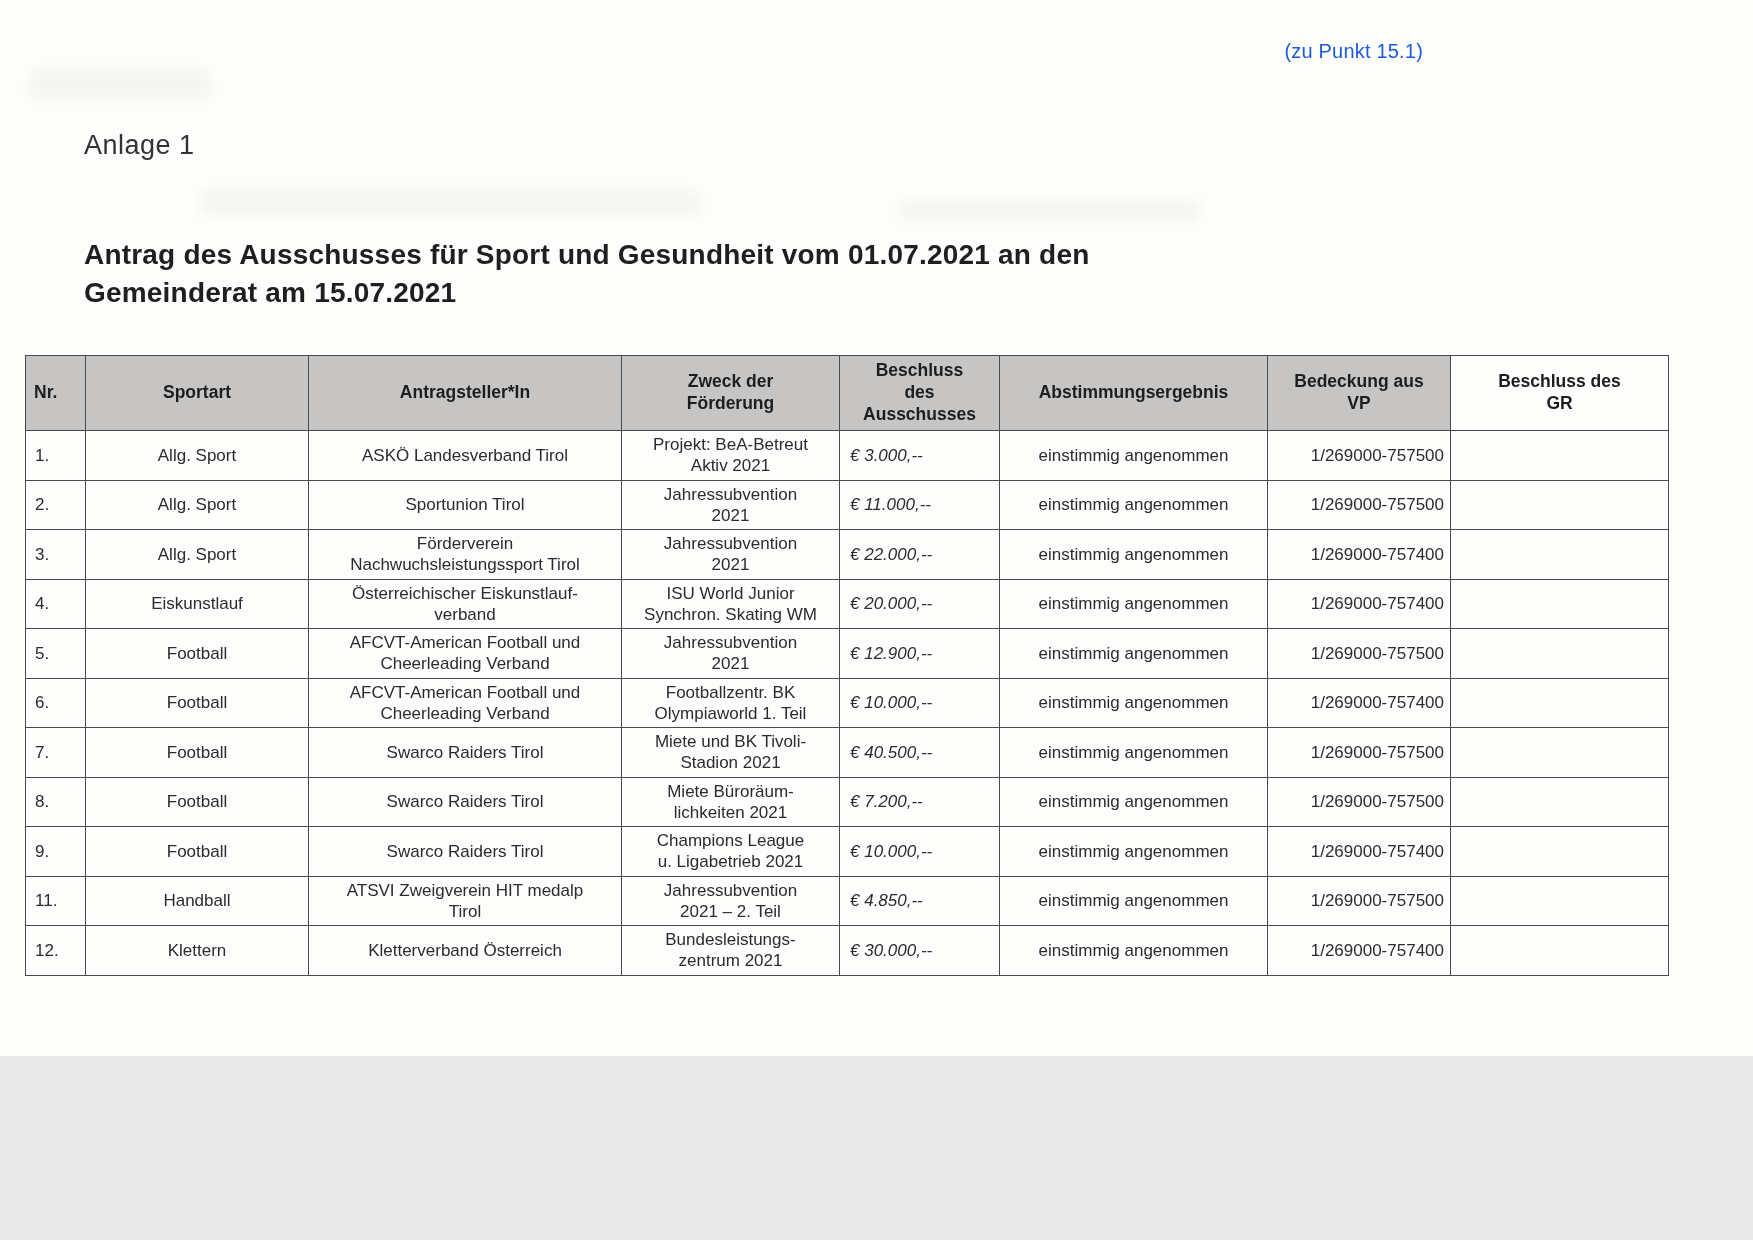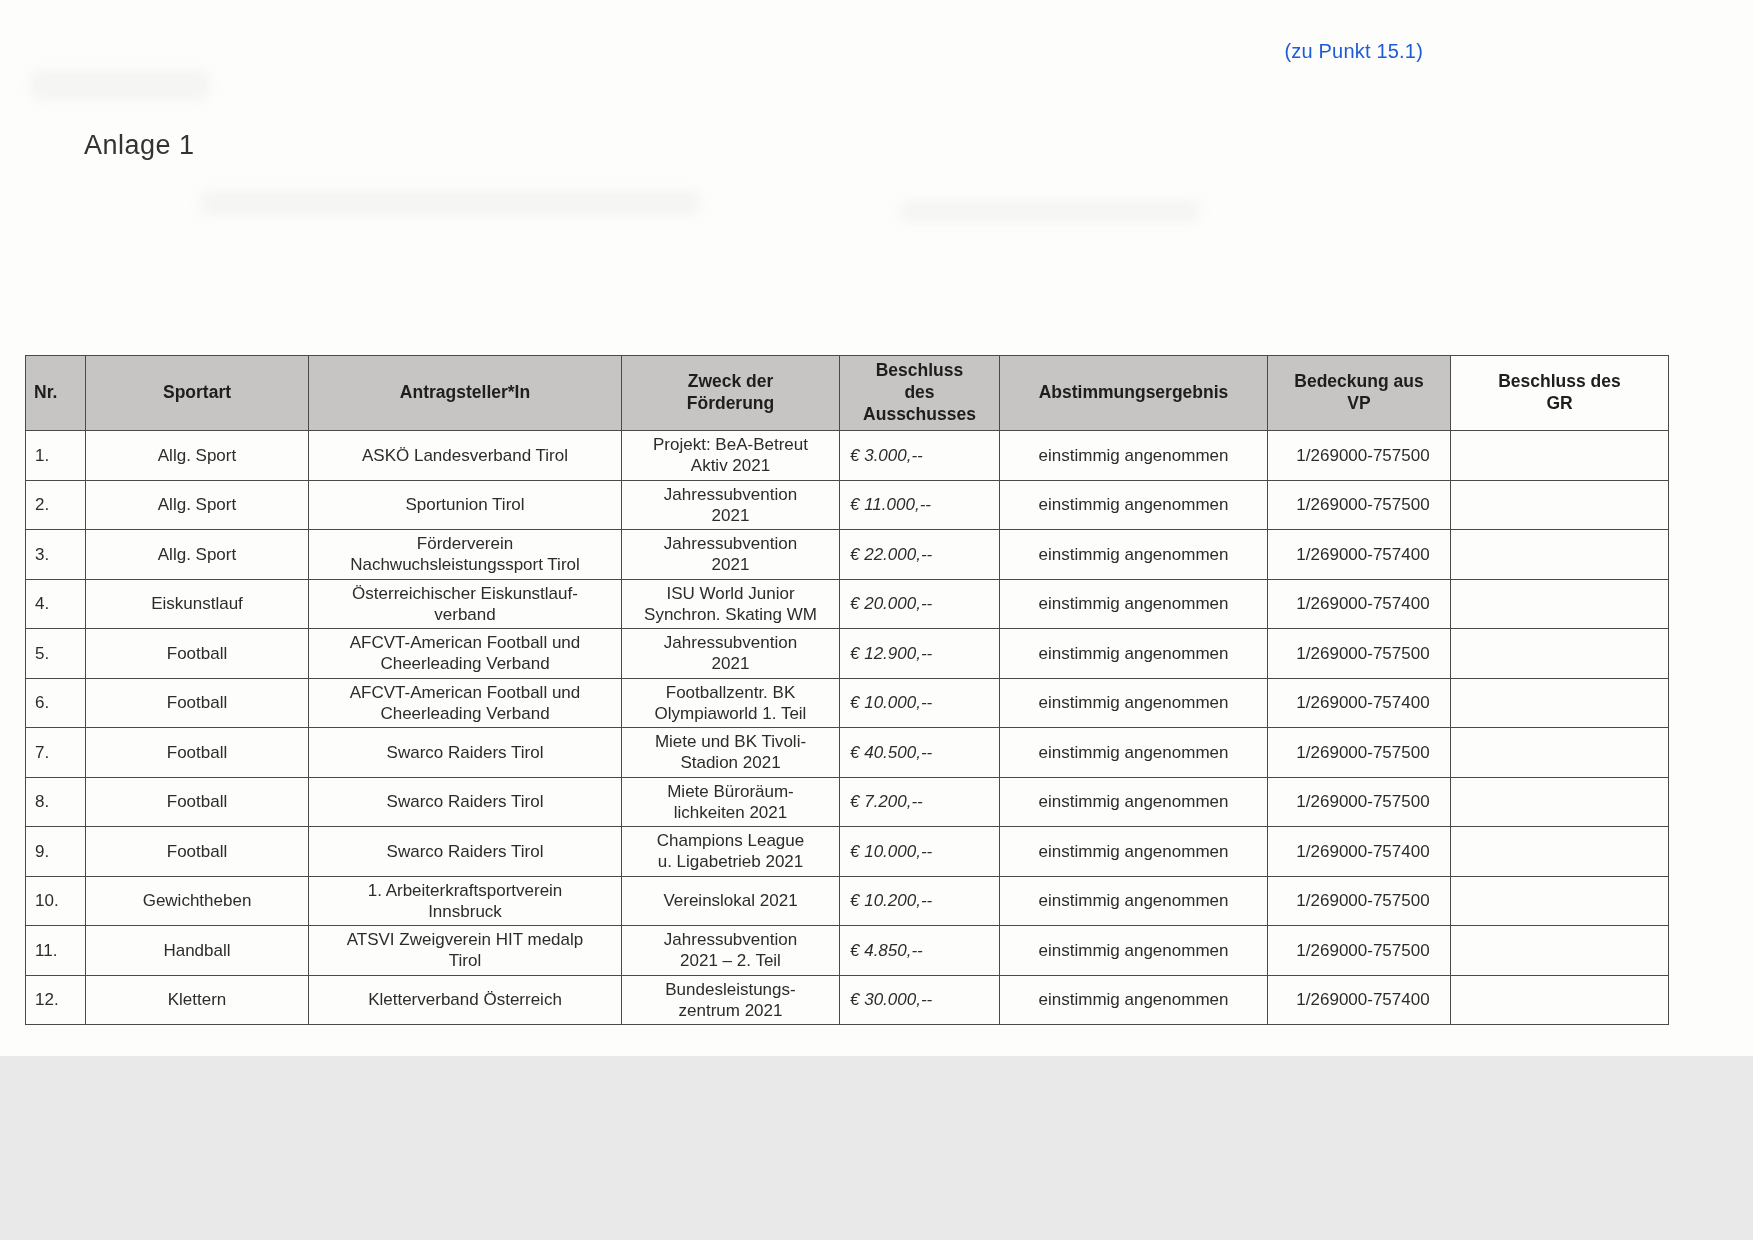--- a/index.html
+++ b/index.html
@@ -109,21 +109,21 @@
   table.subvention td.col-nr {
     text-align: left;
     padding-left: 9px;
   }
   table.subvention td.col-beschluss {
     text-align: left;
     padding-left: 10px;
     font-style: italic;
   }
   table.subvention td.col-bedeckung {
-    text-align: center;
+    text-align: right;
     padding-left: 14px;
   }
   table.subvention tbody tr {
     height: 43px;
   }
   table.subvention td {
     background: #fdfdfc;
   }
 </style>
 </head>
@@ -132,20 +132,22 @@
 <div class="page">
 
   <div class="smudge s1"></div>
   <div class="smudge s2"></div>
   <div class="smudge s3"></div>
 
   <div class="corner-ref">(zu Punkt 15.1)</div>
 
   <div class="anlage">Anlage 1</div>
 
+  <div class="doc-title">Antrag des Ausschusses für Sport und Gesundheit vom 01.07.2021 an den
+Gemeinderat am 15.07.2021</div>
 
   <div class="table-wrap">
     <table class="subvention">
       <thead>
         <tr>
           <th class="col-nr">Nr.</th>
           <th class="col-sportart">Sportart</th>
           <th class="col-antragsteller">Antragsteller*In</th>
           <th class="col-zweck">Zweck der
 Förderung</th>
@@ -257,31 +259,20 @@
             <td class="col-sportart">Football</td>
             <td class="col-antragsteller">Swarco Raiders Tirol</td>
             <td class="col-zweck">Champions League
 u. Ligabetrieb 2021</td>
             <td class="col-beschluss">€ 10.000,--</td>
             <td class="col-abstimmung">einstimmig angenommen</td>
             <td class="col-bedeckung">1/269000-757400</td>
             <td class="col-gr"></td>
           </tr>
           <tr>
-            <td class="col-nr">10.</td>
-            <td class="col-sportart">Gewichtheben</td>
-            <td class="col-antragsteller">1. Arbeiterkraftsportverein
-Innsbruck</td>
-            <td class="col-zweck">Vereinslokal 2021</td>
-            <td class="col-beschluss">€ 10.200,--</td>
-            <td class="col-abstimmung">einstimmig angenommen</td>
-            <td class="col-bedeckung">1/269000-757500</td>
-            <td class="col-gr"></td>
-          </tr>
-          <tr>
             <td class="col-nr">11.</td>
             <td class="col-sportart">Handball</td>
             <td class="col-antragsteller">ATSVI Zweigverein HIT medalp
 Tirol</td>
             <td class="col-zweck">Jahressubvention
 2021 – 2. Teil</td>
             <td class="col-beschluss">€ 4.850,--</td>
             <td class="col-abstimmung">einstimmig angenommen</td>
             <td class="col-bedeckung">1/269000-757500</td>
             <td class="col-gr"></td>

